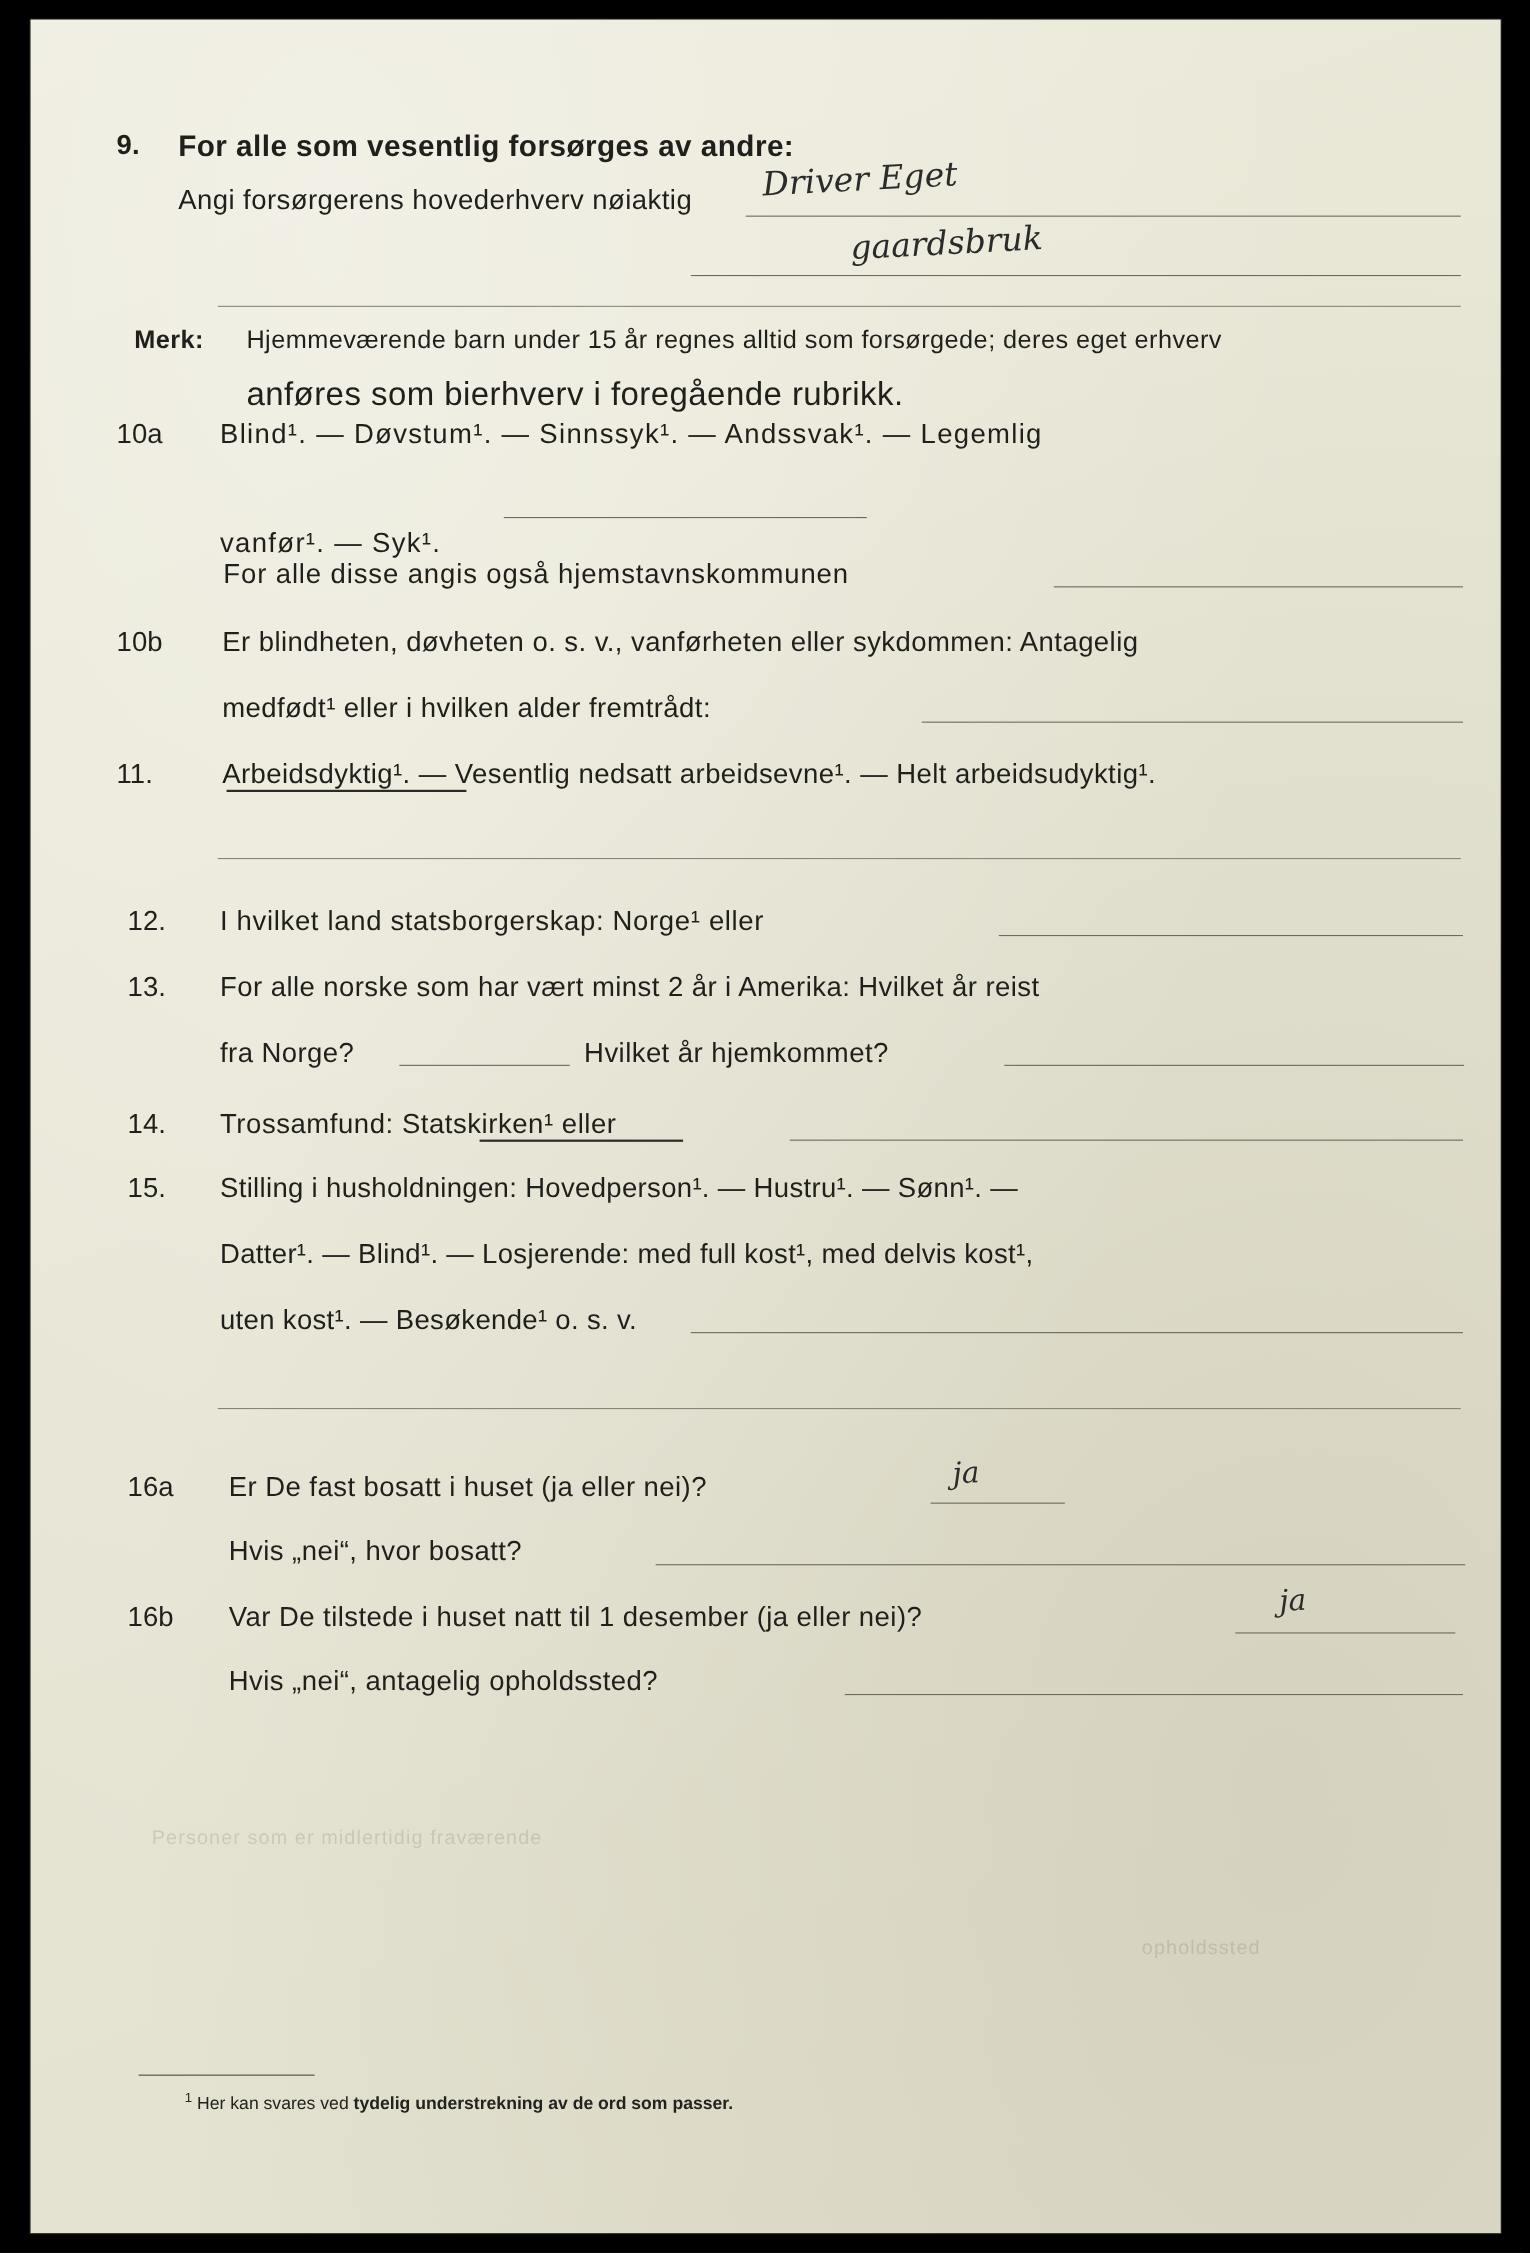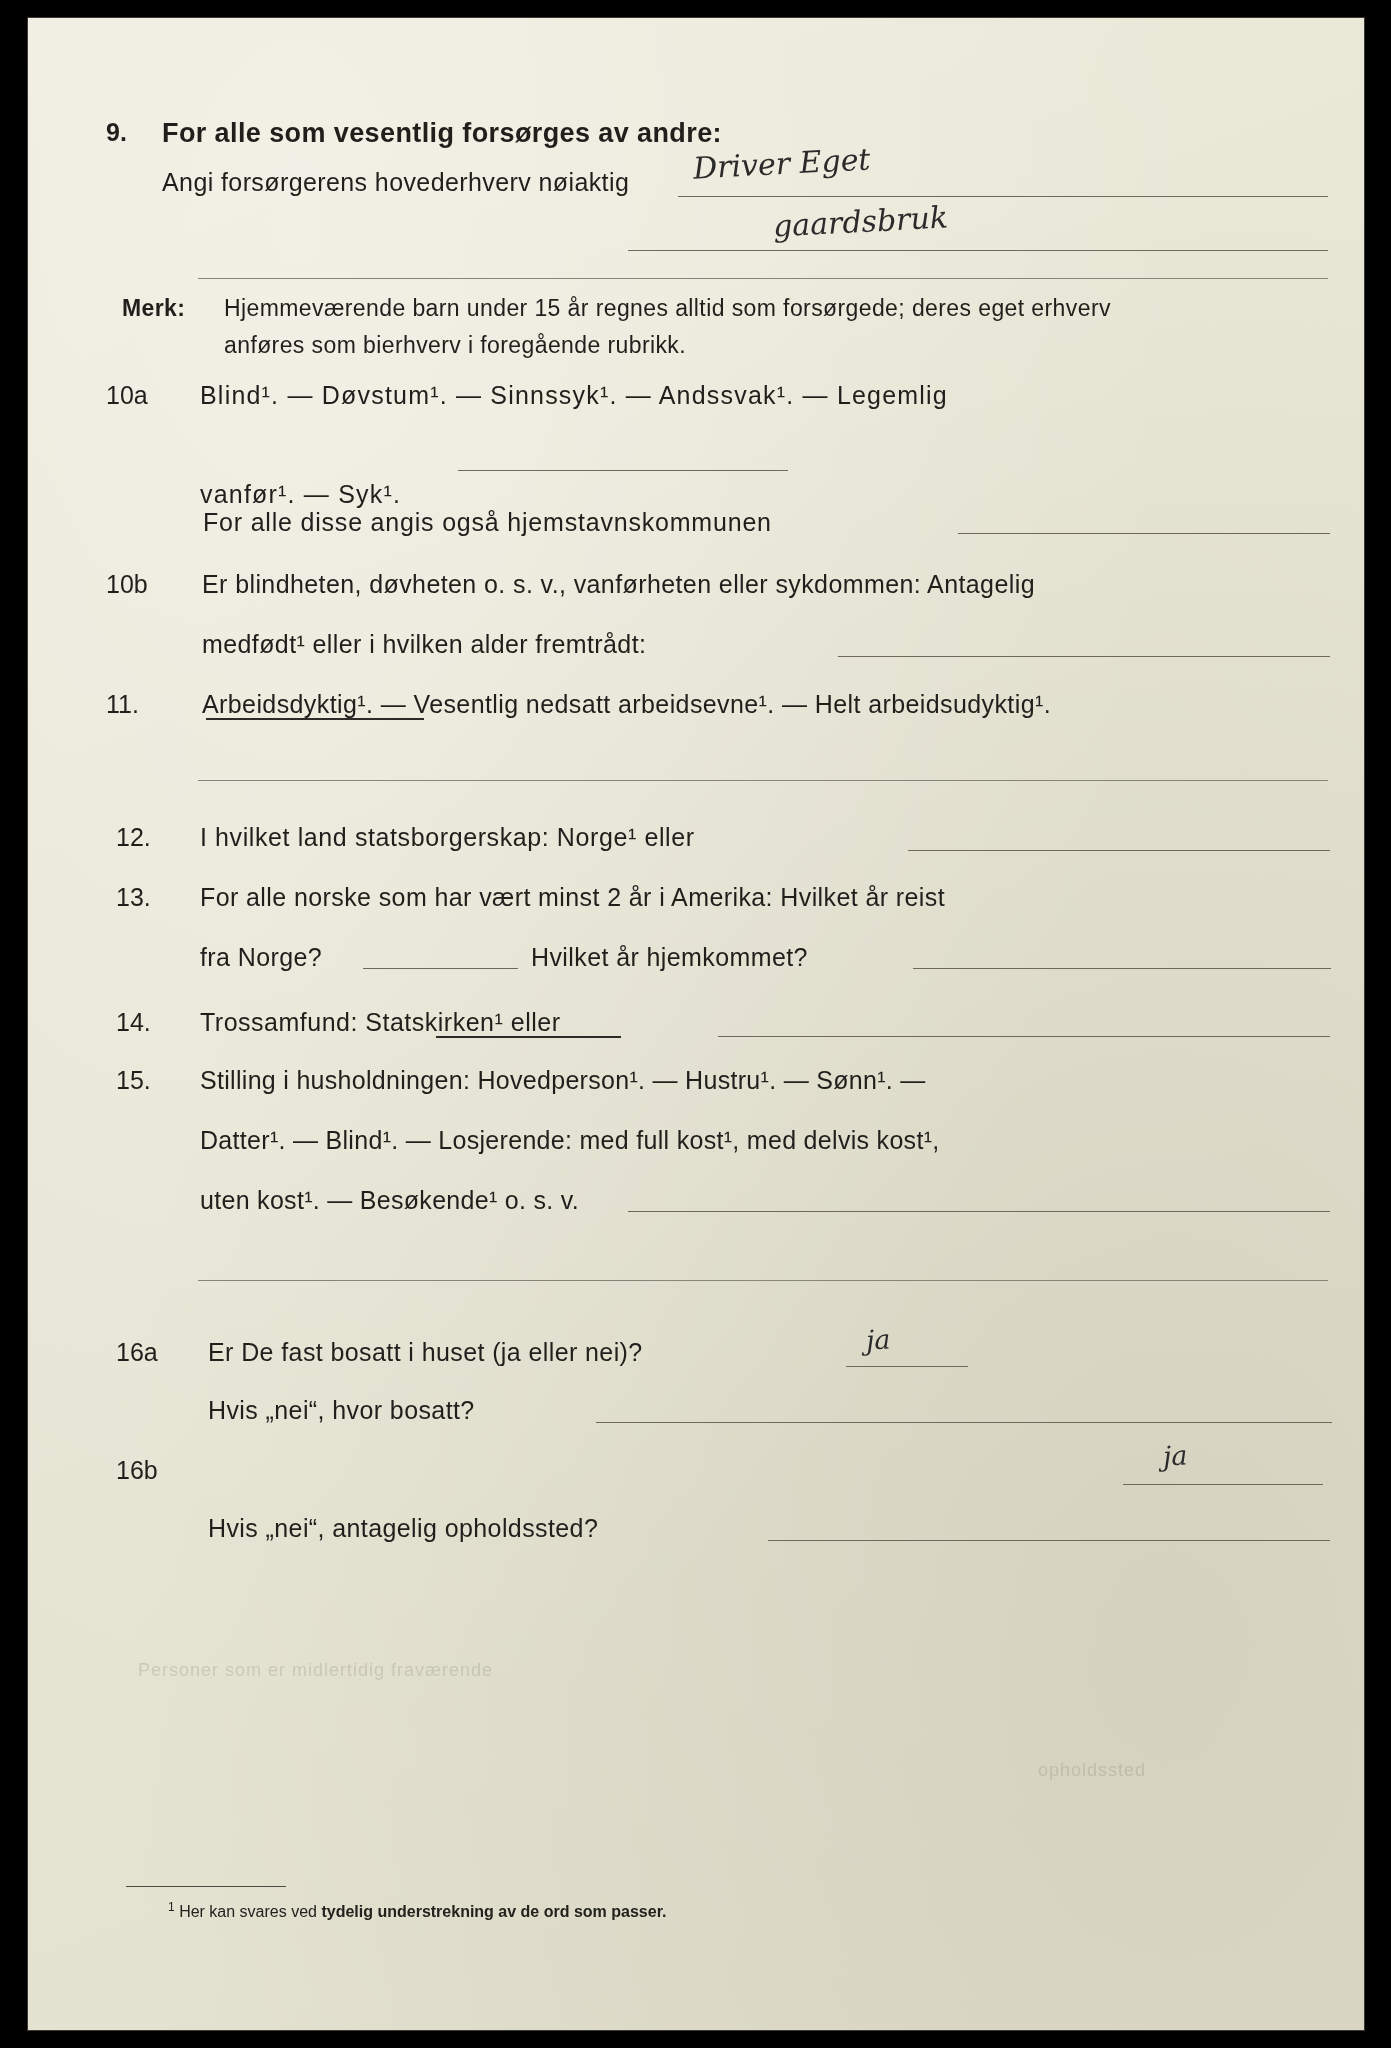--- a/index.html
+++ b/index.html
@@ -120,21 +120,21 @@
     <div class="rule" style="left:650px; top:178px; width:650px;"></div>
     <div class="hand" style="left:665px; top:128px;">Driver Eget</div>
 
     <div class="rule" style="left:600px; top:232px; width:700px;"></div>
     <div class="hand" style="left:745px; top:186px;">gaardsbruk</div>
 
     <div class="sep" style="left:170px; top:260px; width:1130px;"></div>
 
     <div class="line bold" style="left:94px; top:277px; font-size:23px;">Merk:</div>
     <div class="line" style="left:196px; top:277px; font-size:23px;">Hjemmeværende barn under 15 år regnes alltid som forsørgede; deres eget erhverv</div>
-    <div class="line" style="left:196px; top:314px; font-size:23px;">anføres som bierhverv i foregående rubrikk.</div>
+    <div class="line" style="left:196px; top:324px; font-size:30px;">anføres som bierhverv i foregående rubrikk.</div>
 
     <div class="num" style="left:78px; top:363px;">10a</div>
     <div class="line" style="left:172px; top:363px; letter-spacing:1.2px;">Blind¹. — Døvstum¹. — Sinnssyk¹. — Andssvak¹. — Legemlig</div>
 
     <div class="line" style="left:172px; top:428px; letter-spacing:1.2px;margin-top:34px;">vanfør¹. — Syk¹.</div>
     <div class="rule" style="left:430px; top:452px; width:330px;"></div>
 
     <div class="line" style="left:175px; top:490px; letter-spacing:0.8px;">For alle disse angis også hjemstavnskommunen</div>
     <div class="rule" style="left:930px; top:515px; width:372px;"></div>
 
@@ -175,20 +175,21 @@
 
     <div class="num" style="left:88px; top:1320px;">16a</div>
     <div class="line" style="left:180px; top:1320px; letter-spacing:0.4px;text-align:center;">Er De fast bosatt i huset (ja eller nei)?</div>
     <div class="rule" style="left:818px; top:1348px; width:122px;"></div>
     <div class="hand small" style="left:838px; top:1306px;">ja</div>
 
     <div class="line" style="left:180px; top:1378px; letter-spacing:0.4px;">Hvis „nei“, hvor bosatt?</div>
     <div class="rule" style="left:568px; top:1404px; width:736px;"></div>
 
     <div class="num" style="left:88px; top:1438px;">16b</div>
+    <div class="line" style="left:180px; top:1438px; letter-spacing:0.4px;">Var De tilstede i huset natt til 1 desember (ja eller nei)?</div>
     <div class="rule" style="left:1095px; top:1466px; width:200px;"></div>
     <div class="hand small" style="left:1135px; top:1422px;">ja</div>
 
     <div class="line" style="left:180px; top:1496px; letter-spacing:0.4px;">Hvis „nei“, antagelig opholdssted?</div>
     <div class="rule" style="left:740px; top:1522px; width:562px;"></div>
 
     <div class="ghost" style="left:110px; top:1642px;">Personer som er midlertidig fraværende</div>
     <div class="ghost" style="left:1010px; top:1742px;">opholdssted</div>
 
     <div class="footnote-rule"></div>

